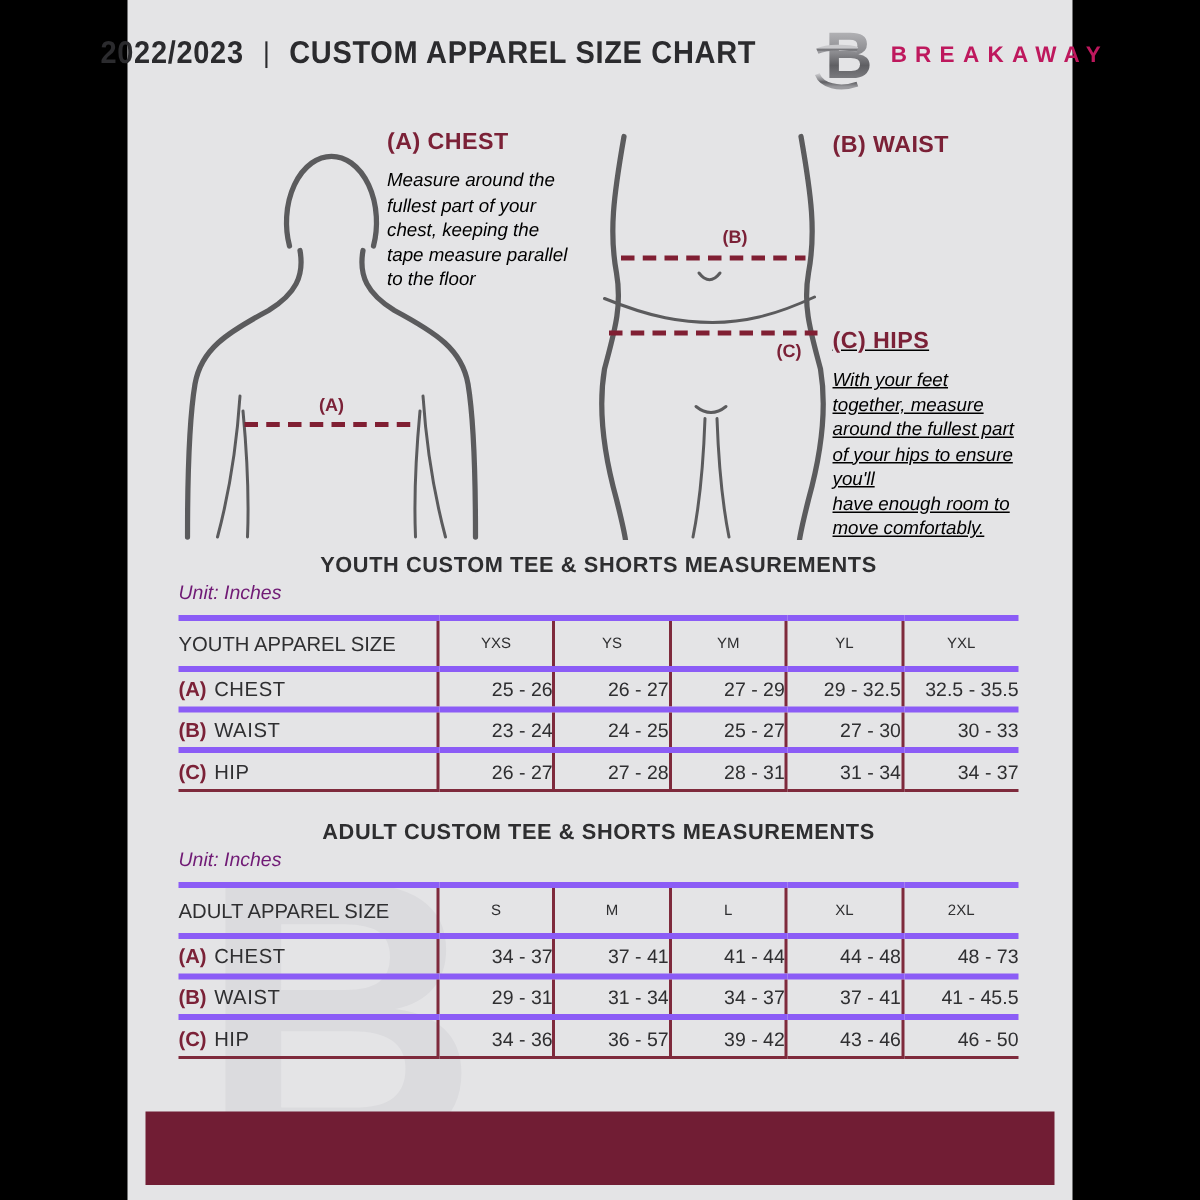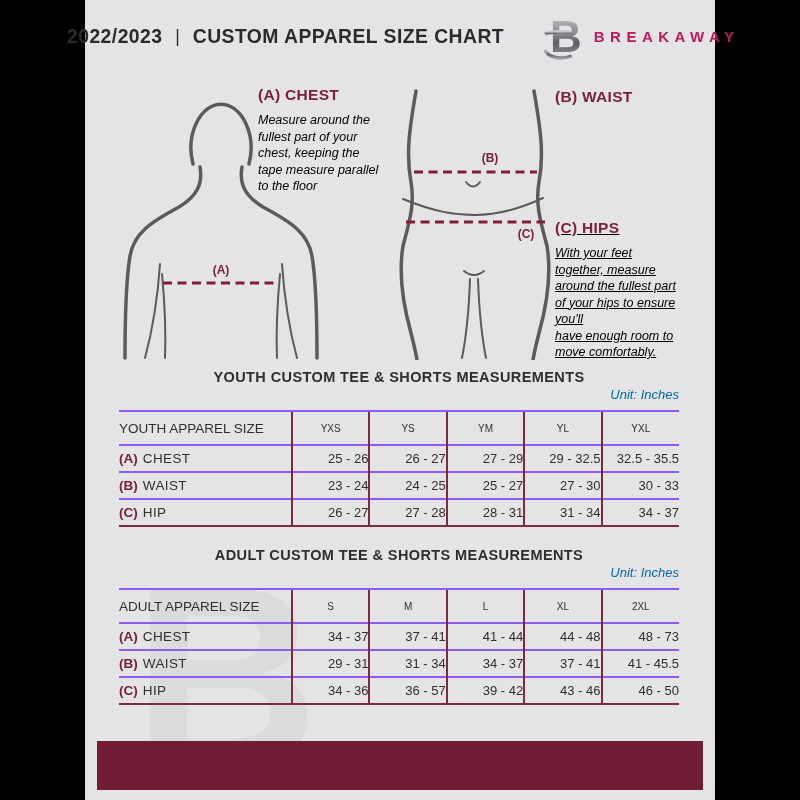--- a/index.html
+++ b/index.html
@@ -38,27 +38,27 @@
   .measure-dash{fill:none;stroke:#801f33;stroke-width:3.2;stroke-dasharray:9 5.5;}
   .measure-label{font-family:"Liberation Sans",sans-serif;font-size:12px;font-weight:bold;
                  fill:#7b2137;text-anchor:middle;}
 
   
   .size-section{position:absolute;left:34px;width:560px;z-index:1;}
   .youth-section{top:369px;}
   .adult-section{top:547px;}
   .section-title{text-align:center;font-size:14.5px;font-weight:bold;color:#2e2e30;
                  letter-spacing:.4px;margin:0;}
-  .section-sub{text-align:right;font-size:13px;font-style:italic;color:#0369a1;
+  .section-sub{text-align:left;font-size:13px;font-style:italic;color:#701a75;
                margin:2px 0 8px 0;}
   table.size-table{width:560px;border-collapse:collapse;table-layout:fixed;}
   table.size-table col.c-label{width:173px;}
   table.size-table tr{height:27px;}
   table.size-table thead tr{height:34px;}
-  table.size-table th,table.size-table td{border-top:2px solid #8b5cf6;padding:0;
+  table.size-table th,table.size-table td{border-top:4px solid #8b5cf6;padding:0;
       color:#2f2f31;font-weight:normal;}
   table.size-table tbody tr:last-child th,
   table.size-table tbody tr:last-child td{border-bottom:2px solid #7e2a3c;}
   table.size-table tr > *:nth-child(n+2){border-left:2px solid #7e2a3c;}
   .lbl-cell{text-align:left;padding-left:14px;font-size:13.5px;}
   .hdr-size{font-size:10px;font-weight:bold;text-align:center;}
   .val-cell{font-size:13px;text-align:right;}
   .marker{font-weight:bold;color:#7b2137;}
   .rlabel{margin-left:5px;letter-spacing:.4px;}
 

